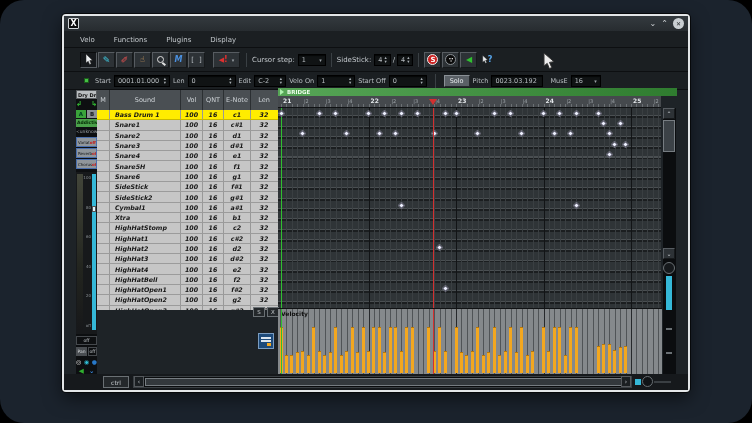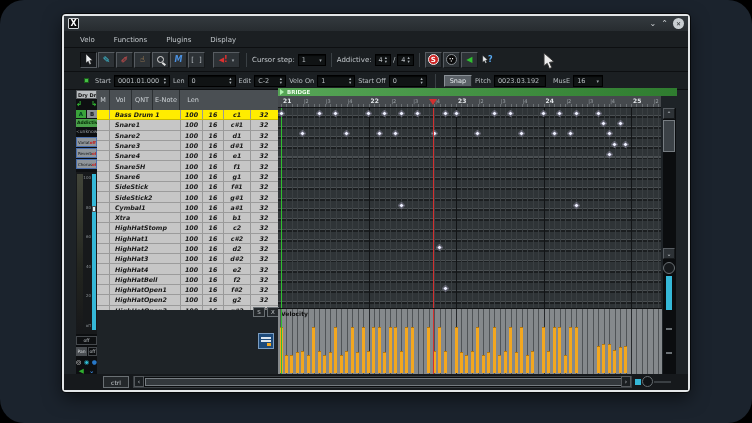--- a/index.html
+++ b/index.html
@@ -171,21 +171,21 @@
         <b style="color:#e03030;font-size:8px">!</b>
         <span class="combo-arrow">▾</span>
       </div>
       <div class="vline"></div>
       <span>Cursor step:</span>
       <span class="ibox" style="width:28px;margin-left:3px;justify-content:space-between">
         <span>1</span>
           <span class="combo-arrow">▾</span>
       </span>
       <div class="vline"></div>
-      <span>Addictive:</span>
+      <span>SideStick:</span>
       <span class="ibox" style="margin-left:3px">
         <span>4</span>
         <span class="spin">
             <span>▴</span>
             <span>▾</span>
           </span>
       </span>
       <span style="margin:0 2px">/</span>
       <span class="ibox">
         <span>4</span>
@@ -248,21 +248,21 @@
       </span>
       <span>Start Off</span>
       <span class="ibox" style="width:38px;justify-content:space-between">
         <span>0</span>
         <span class="spin">
             <span>▴</span>
             <span>▾</span>
           </span>
       </span>
       <div class="vline"></div>
-      <span class="solo-btn">Snap</span>
+      <span class="solo-btn">Solo</span>
       <span>Pitch</span>
       <span class="ibox" style="width:52px">0023.03.192</span>
       <span style="margin-left:4px">MusE</span>
       <span class="ibox" style="width:30px;justify-content:space-between">
         <span>16</span>
           <span class="combo-arrow">▾</span>
       </span>
     </div>
 
     <div class="abs sidebar">
@@ -311,20 +311,21 @@
         <span style="color:#2878c8;font-size:6px">●</span>
       </div>
       <div class="abs" style="left:0;top:277px;width:21px;display:flex;justify-content:space-around">
         <b style="color:#30b030;font-size:6.5px">◀</b>
         <b style="color:#3888e0;font-size:6.5px">⌄</b>
       </div>
     </div>
 
     <div class="abs dheader" id="dheader">
         <div class="c-m">M</div>
+        <div class="c-name">Sound</div>
         <div class="c-vol">Vol</div>
         <div class="c-qnt">QNT</div>
         <div class="c-enote">E-Note</div>
         <div class="c-len">Len</div>
       </div>
     <div class="abs drows" id="drows">
         <div class="drow sel">
           <div class="c-m"></div>
           <div class="c-name">Bass Drum 1</div>
           <div class="c-vol">100</div>

